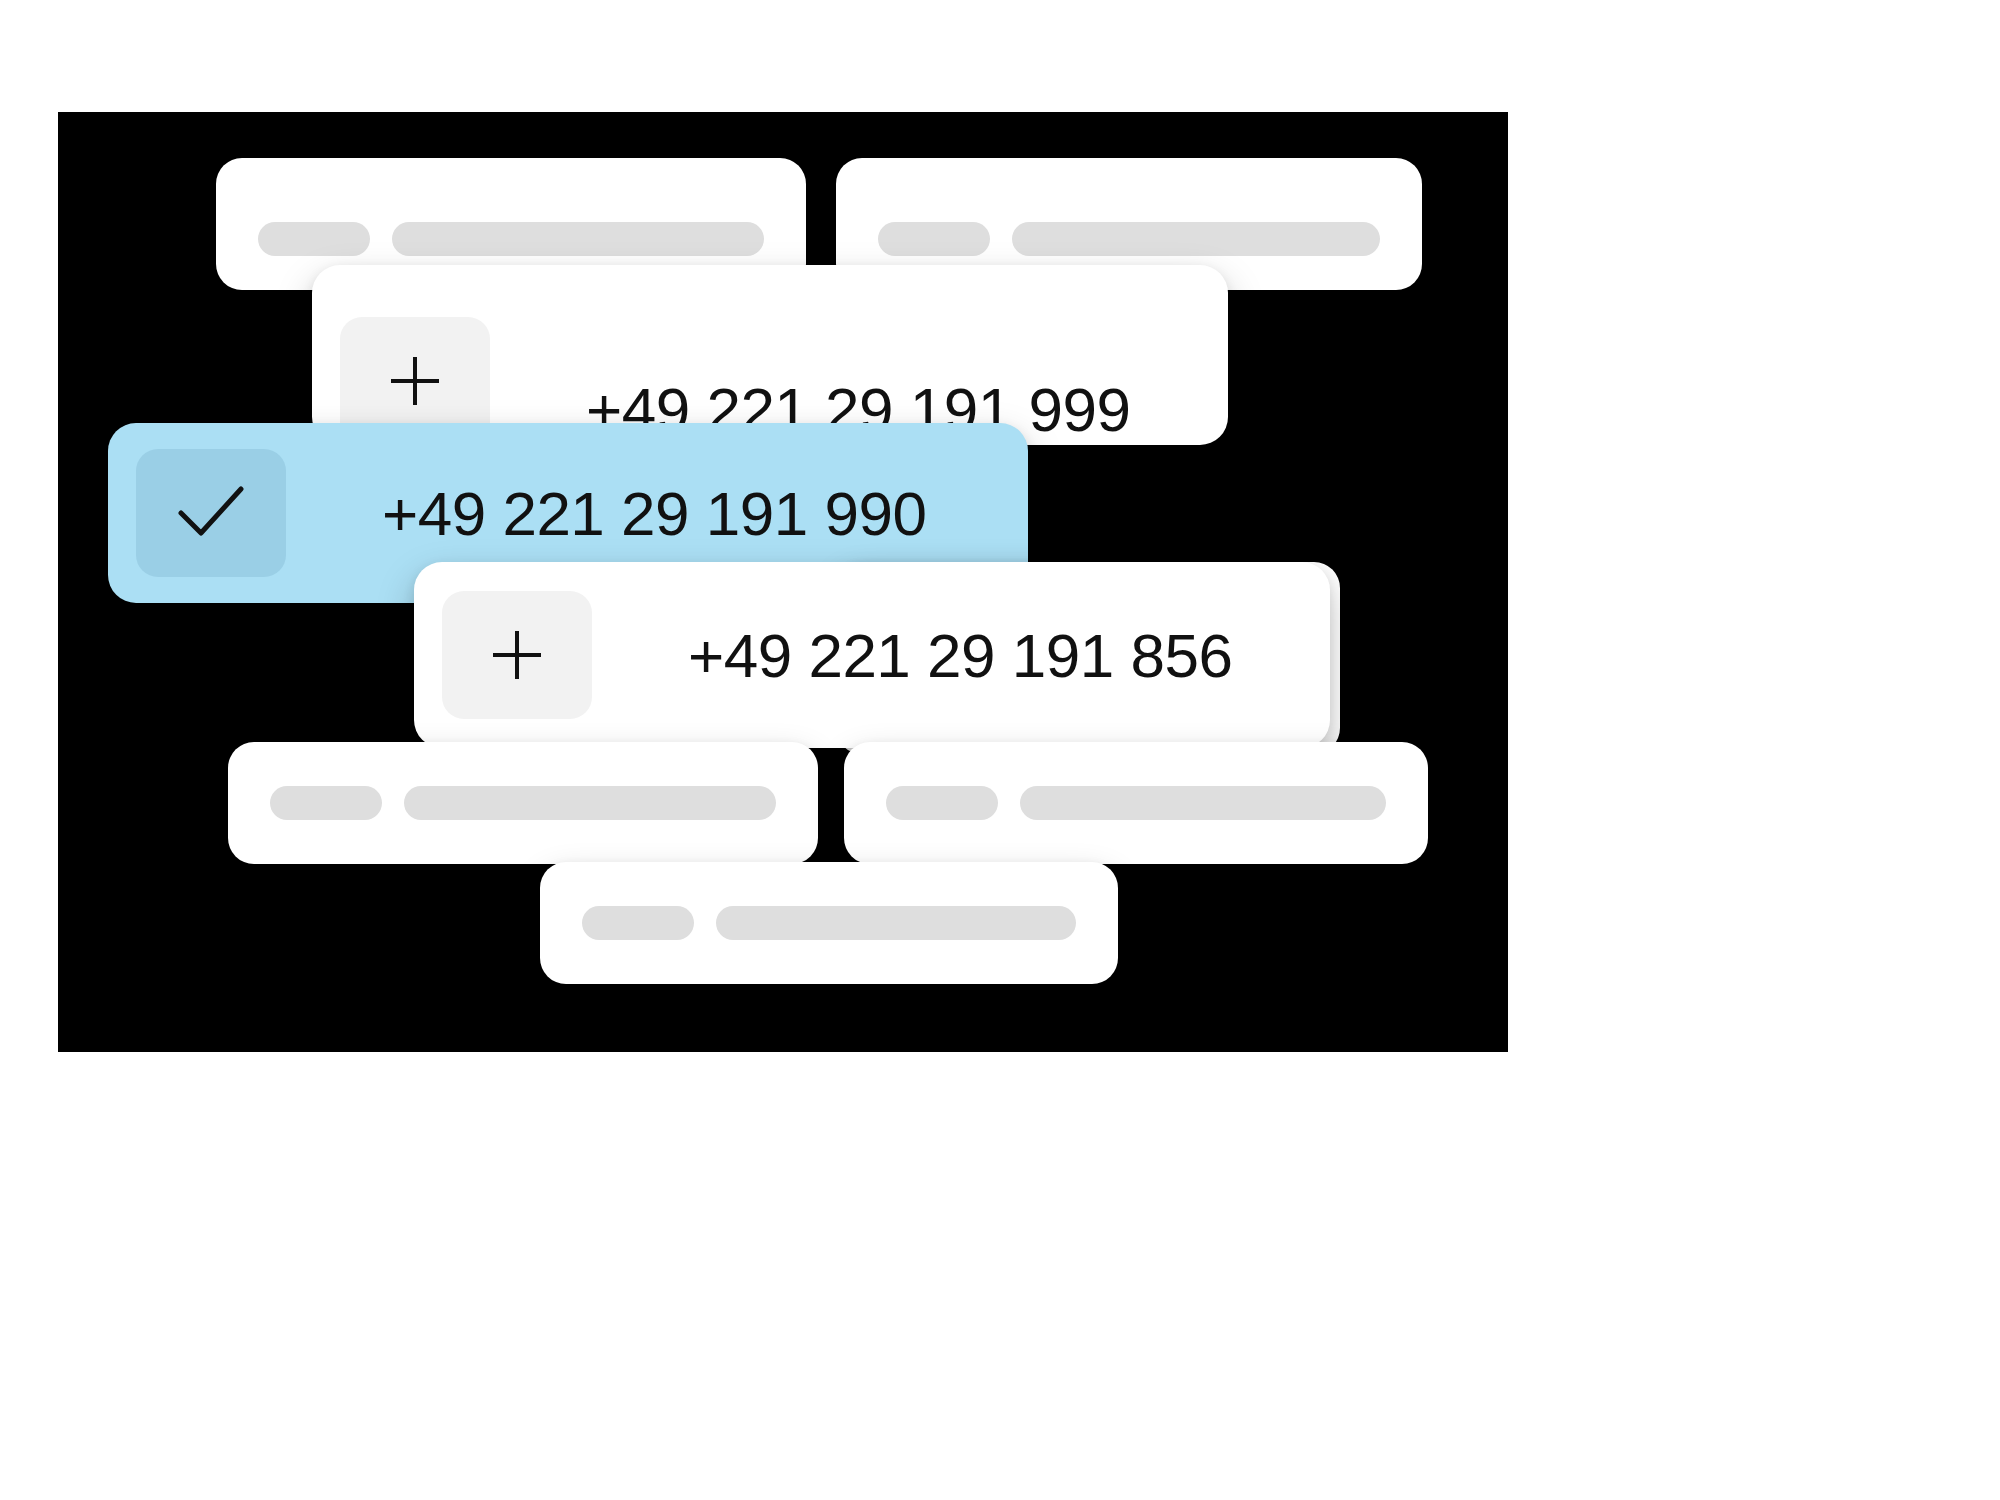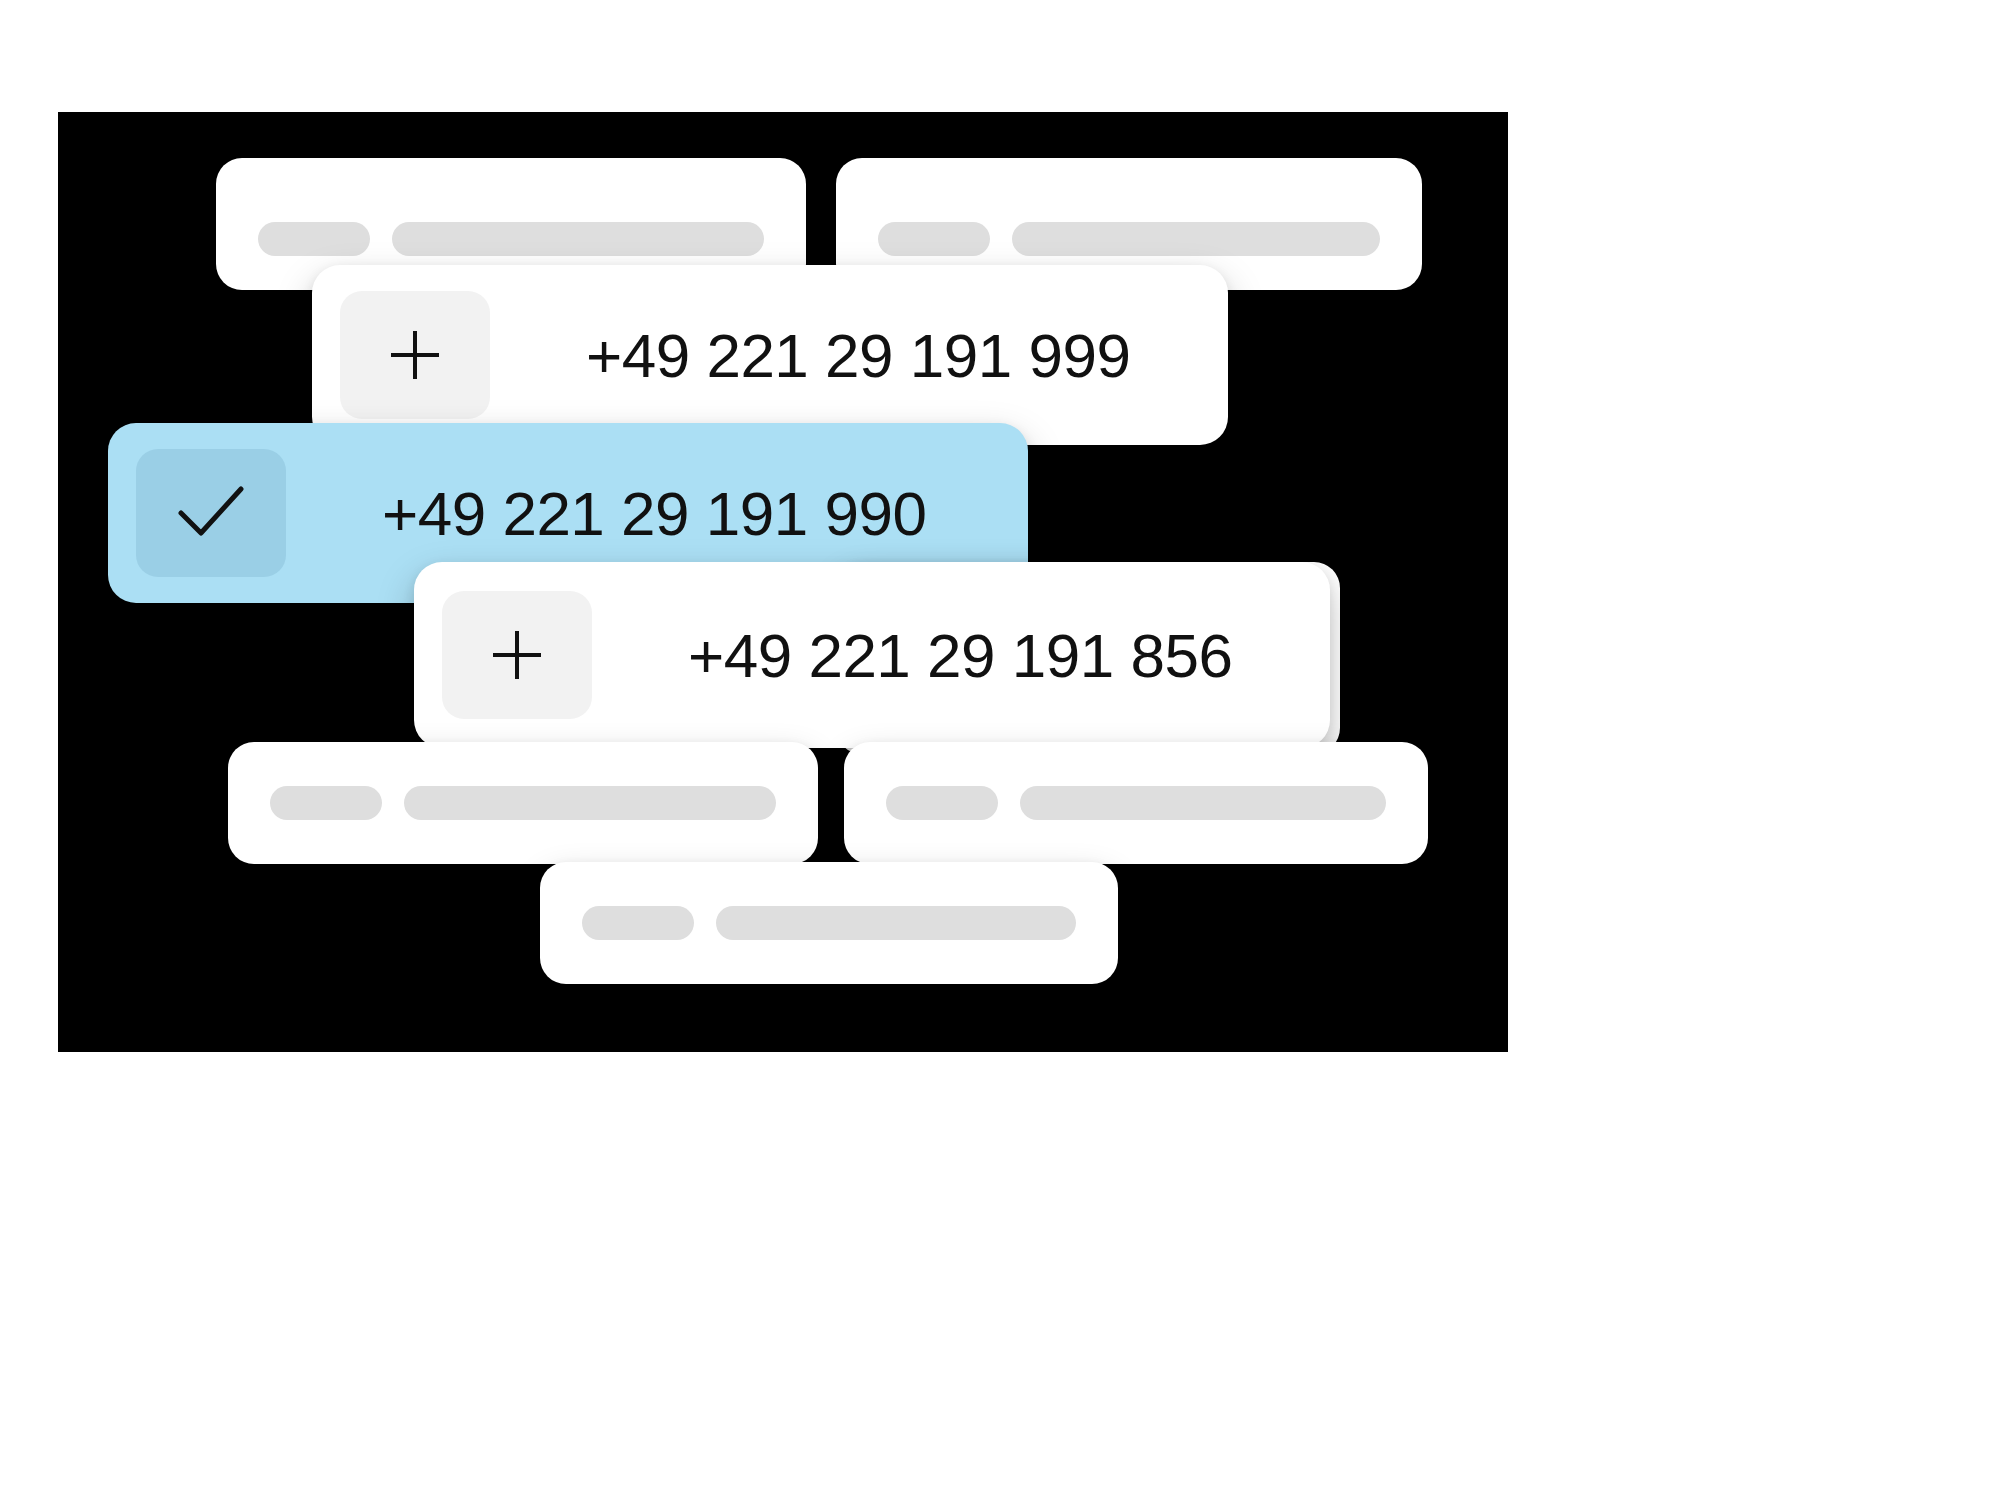--- a/index.html
+++ b/index.html
@@ -105,21 +105,21 @@
   <div class="card skeleton" style="left:216px; top:158px; width:590px; height:132px; padding:0 42px; align-items:flex-end; padding-bottom:34px;">
     <div class="pill" style="width:112px; margin-right:22px;"></div>
     <div class="pill" style="flex:1;"></div>
   </div>
 
   <div class="card skeleton" style="left:836px; top:158px; width:586px; height:132px; padding:0 42px; align-items:flex-end; padding-bottom:34px;">
     <div class="pill" style="width:112px; margin-right:22px;"></div>
     <div class="pill" style="flex:1;"></div>
   </div>
 
-  <div class="numrow white" style="left:312px; top:265px; width:916px; height:180px; padding-left:20px;">
+  <div class="numrow white" style="left:312px; top:265px; width:916px; height:180px; padding-left:20px;align-items:flex-end;">
     <div class="icon-box" style="margin-left:8px;">
       <span>
         <svg width="60" height="60" viewBox="0 0 60 60">
           <line x1="30" y1="6" x2="30" y2="54" stroke="#111" stroke-width="4"></line>
           <line x1="6" y1="30" x2="54" y2="30" stroke="#111" stroke-width="4"></line>
         </svg>
       </span>
     </div>
     <span class="label" style="margin-left:96px;">+49 221 29 191 999</span>
   </div>

